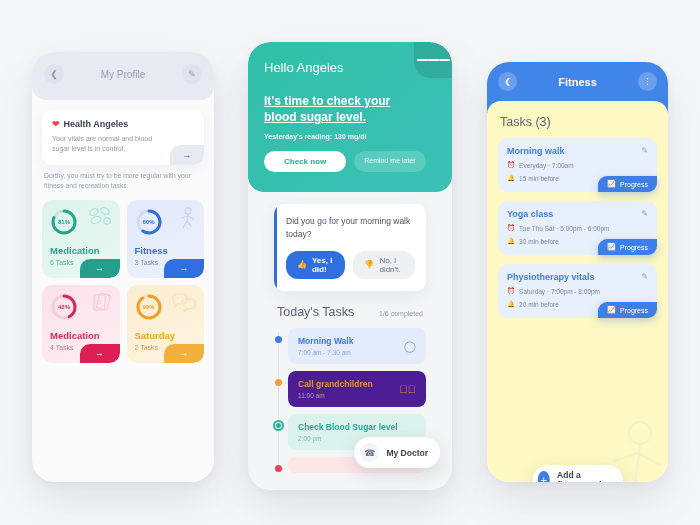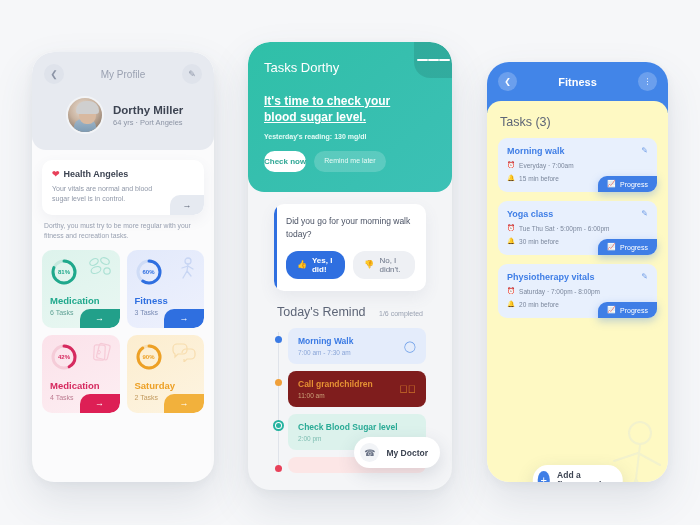--- a/index.html
+++ b/index.html
@@ -121,21 +121,21 @@
   .mp-menu {
     position:absolute; right:0; top:0; width: 38px; height: 36px;
     background: rgba(0,0,0,0.10); border-radius: 0 22px 0 16px;
     display:flex; align-items:center; justify-content:center;
   }
   .mp-menu span { display:block; width:11px; height:1.5px; background:#fff; border-radius:1px; margin:1.5px 0; }
   .hello { font-size: 13px; color:#fff; font-weight:400; }
   .hero-h { font-size: 12px; color:#fff; font-weight:700; line-height:1.35; margin-top:18px; width:130px;text-decoration:underline; }
   .hero-sub { font-size: 7px; color:#e4fbf6; margin-top:8px; font-weight:700; }
   .hero-btns { display:flex; gap:8px; margin-top:11px; }
-  .btn-w { background:#fff; color:#2fa795; font-size:8px; font-weight:700; padding:6px 0; border-radius:12px; }
+  .btn-w { background:#fff; color:#2fa795; font-size:8px; font-weight:700; padding:6px 20px; border-radius:12px; }
   .btn-t { background: rgba(255,255,255,0.18); color:#eafaf6; font-size:7px; padding:6px 10px; border-radius:12px; }
 
   .mp-body { padding: 0 26px; }
   .q-card {
     background:#fff; border-radius: 10px; margin-top: 12px; padding: 11px 11px 12px 12px;
     box-shadow: 0 6px 16px rgba(90,105,130,0.09); position:relative; overflow:hidden;
   }
   .q-card::before { content:""; position:absolute; left:0; top:0; bottom:0; width:3px; background:#2f6fe0; }
   .q-text { font-size: 8.5px; color:#4a5264; line-height:1.5; }
   .q-btns { display:flex; gap:8px; margin-top:10px; }
@@ -152,21 +152,21 @@
   .timeline::before { content:""; position:absolute; left:4px; top:4px; bottom:2px; width:1px; background:#dfe3ea; }
   .tl-item { position:relative; margin-bottom: 7px; border-radius:8px; padding:8px 10px; }
   .tl-dot { position:absolute; left:-13px; top:8px; width:7px; height:7px; border-radius:50%; }
   .tl-dot.ring { left:-15px; top:6px; width:11px; height:11px; border:2px solid #27b3a0; background:#fff;
                  display:flex; align-items:center; justify-content:center; }
   .tl-dot.ring i { width:5px; height:5px; border-radius:50%; background:#27b3a0; display:block; }
   .tl-name { font-size:8.5px; font-weight:700; }
   .tl-time { font-size:6.5px; margin-top:3px; }
   .tl-act { position:absolute; right:10px; top:50%; transform:translateY(-50%); font-size:11px; }
   .tl-blue { background:#e4ecfb; } .tl-blue .tl-name{color:#3a7ae4;} .tl-blue .tl-time{color:#8ba6d8;}
-  .tl-org  { background:#7f1d1d; } .tl-org .tl-name{color:#e59033;} .tl-org .tl-time{color:#ccA379;}
+  .tl-org  { background:#4c1d95; } .tl-org .tl-name{color:#e59033;} .tl-org .tl-time{color:#ccA379;}
   .tl-grn  { background:#dcf2ec; } .tl-grn .tl-name{color:#2aab96;} .tl-grn .tl-time{color:#7dbdb1;}
   .tl-red  { background:#fce6e6; }
   .doc-pill {
     position:absolute; right:12px; bottom:22px; background:#fff; border-radius:16px;
     padding:6px 12px 6px 6px; display:flex; align-items:center; gap:7px;
     box-shadow: 0 6px 18px rgba(60,75,100,0.16);
   }
   .doc-ic { width:19px; height:19px; border-radius:50%; background:#f2f4f7;
             display:flex; align-items:center; justify-content:center; font-size:9px; color:#6b7487; }
   .doc-tx { font-size:8.5px; font-weight:700; color:#3d4452; }
@@ -203,29 +203,20 @@
 
 <div class="stage">
 
   <div class="phone" id="phone-left">
     <div class="lp-header">
       <div class="lp-topbar">
         <div class="circ-btn">❮</div>
         <div class="lp-title">My Profile</div>
         <div class="circ-btn">✎</div>
       </div>
-      <div class="lp-profile">
-        <div class="avatar">
-            <span class="hair"></span>
-          </div>
-        <div>
-          <div class="pname">Dorthy Miller</div>
-          <div class="pmeta">64 yrs  ·  Port Angeles</div>
-        </div>
-      </div>
     </div>
 
     <div class="lp-body">
       <div class="card-white">
         <div class="hr-title">
           <span style="color:#e8415a;font-size:9px;">❤</span>
           <span>Health Angeles</span>
         </div>
         <div class="hr-text">Your vitals are normal and blood sugar level is in control.</div>
         <div class="hr-arrow">→</div>
@@ -310,21 +301,21 @@
     </div>
   </div>
 
   <div class="phone" id="phone-mid">
     <div class="mp-hero">
       <div class="mp-menu">
         <span></span>
           <span></span>
           <span></span>
       </div>
-      <div class="hello">Tasks Dorthy</div>
+      <div class="hello">Hello Angeles</div>
       <div class="hero-h">It's time to check your blood sugar level.</div>
       <div class="hero-sub">Yesterday's reading: 130 mg/dl</div>
       <div class="hero-btns">
         <div class="btn-w">Check now</div>
         <div class="btn-t">Remind me later</div>
       </div>
     </div>
 
     <div class="mp-body">
       <div class="q-card">
@@ -335,21 +326,21 @@
             <span>Yes, I did!</span>
           </div>
           <div class="q-no">
             <span>👎</span>
             <span>No, I didn't.</span>
           </div>
         </div>
       </div>
 
       <div class="tt-row">
-        <div class="tt-title">Today's Remind</div>
+        <div class="tt-title">Today's Tasks</div>
         <div class="tt-done">1/6 completed</div>
       </div>
 
       <div class="timeline">
         <div class="tl-item tl-blue">
           <span class="tl-dot" style="background:#3a7ae4"></span>
           <div class="tl-name">Morning Walk</div>
           <div class="tl-time">7:00 am - 7:30 am</div>
           <span class="tl-act" style="color:#6e9fe8;">◯</span>
         </div>

